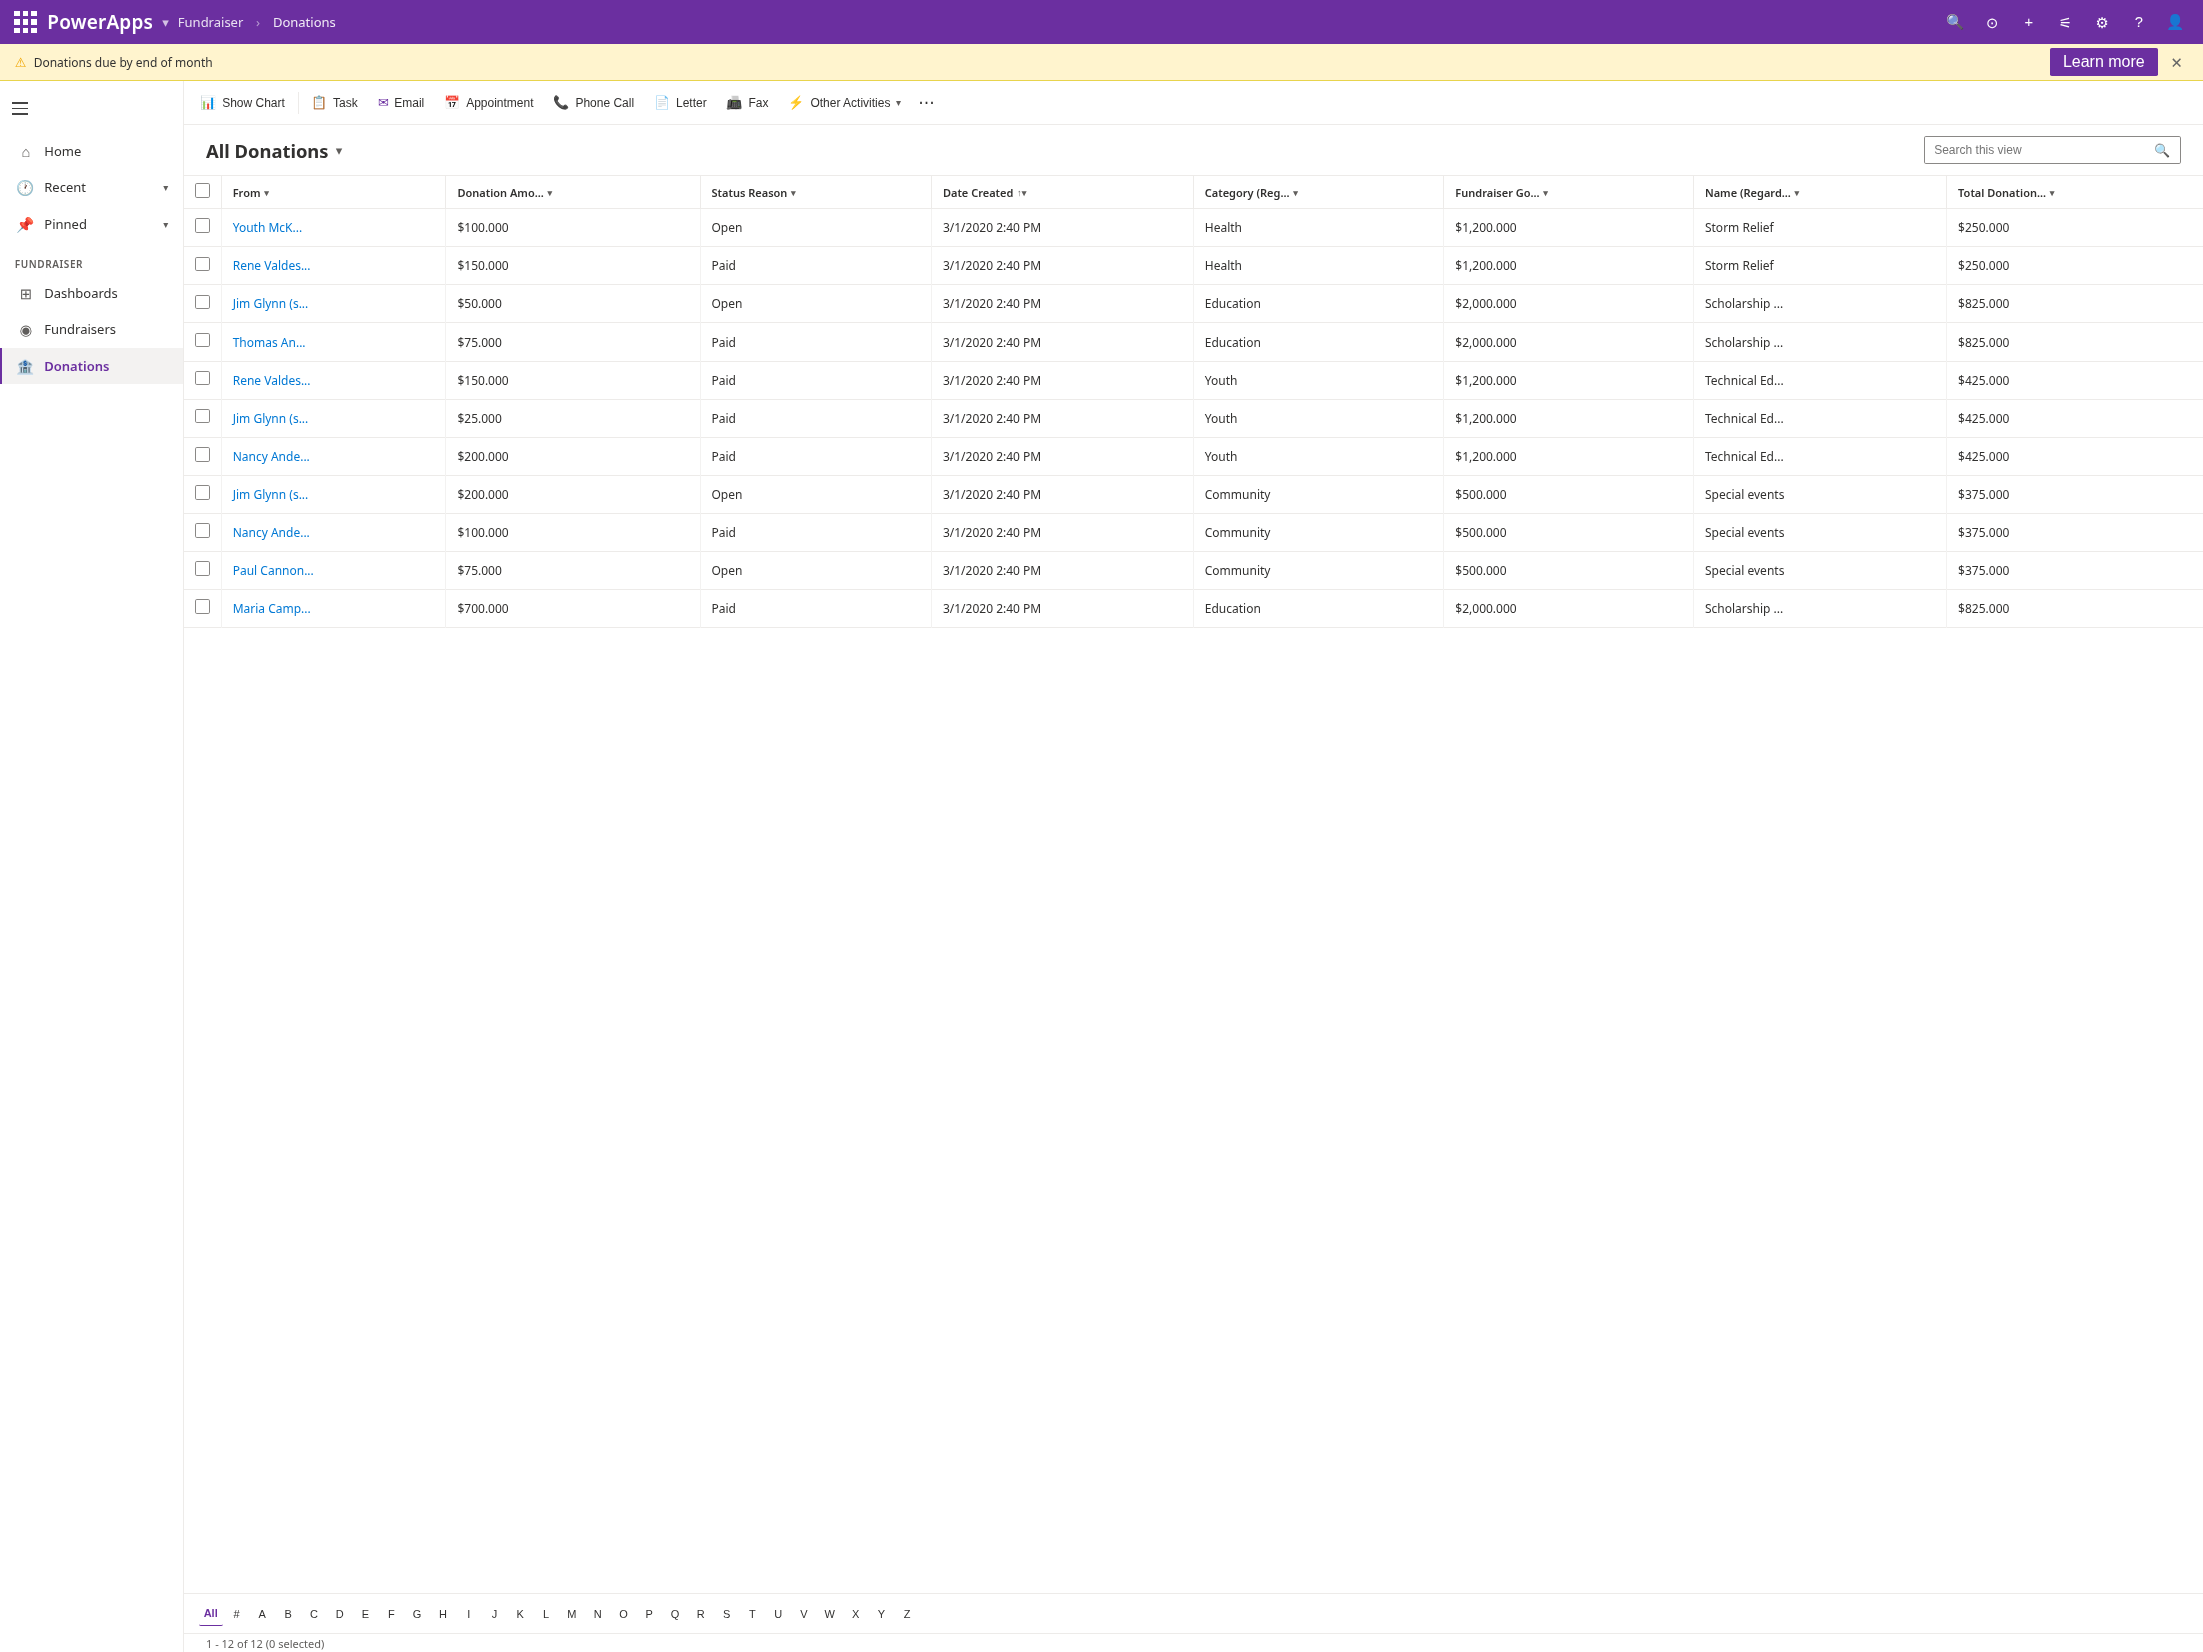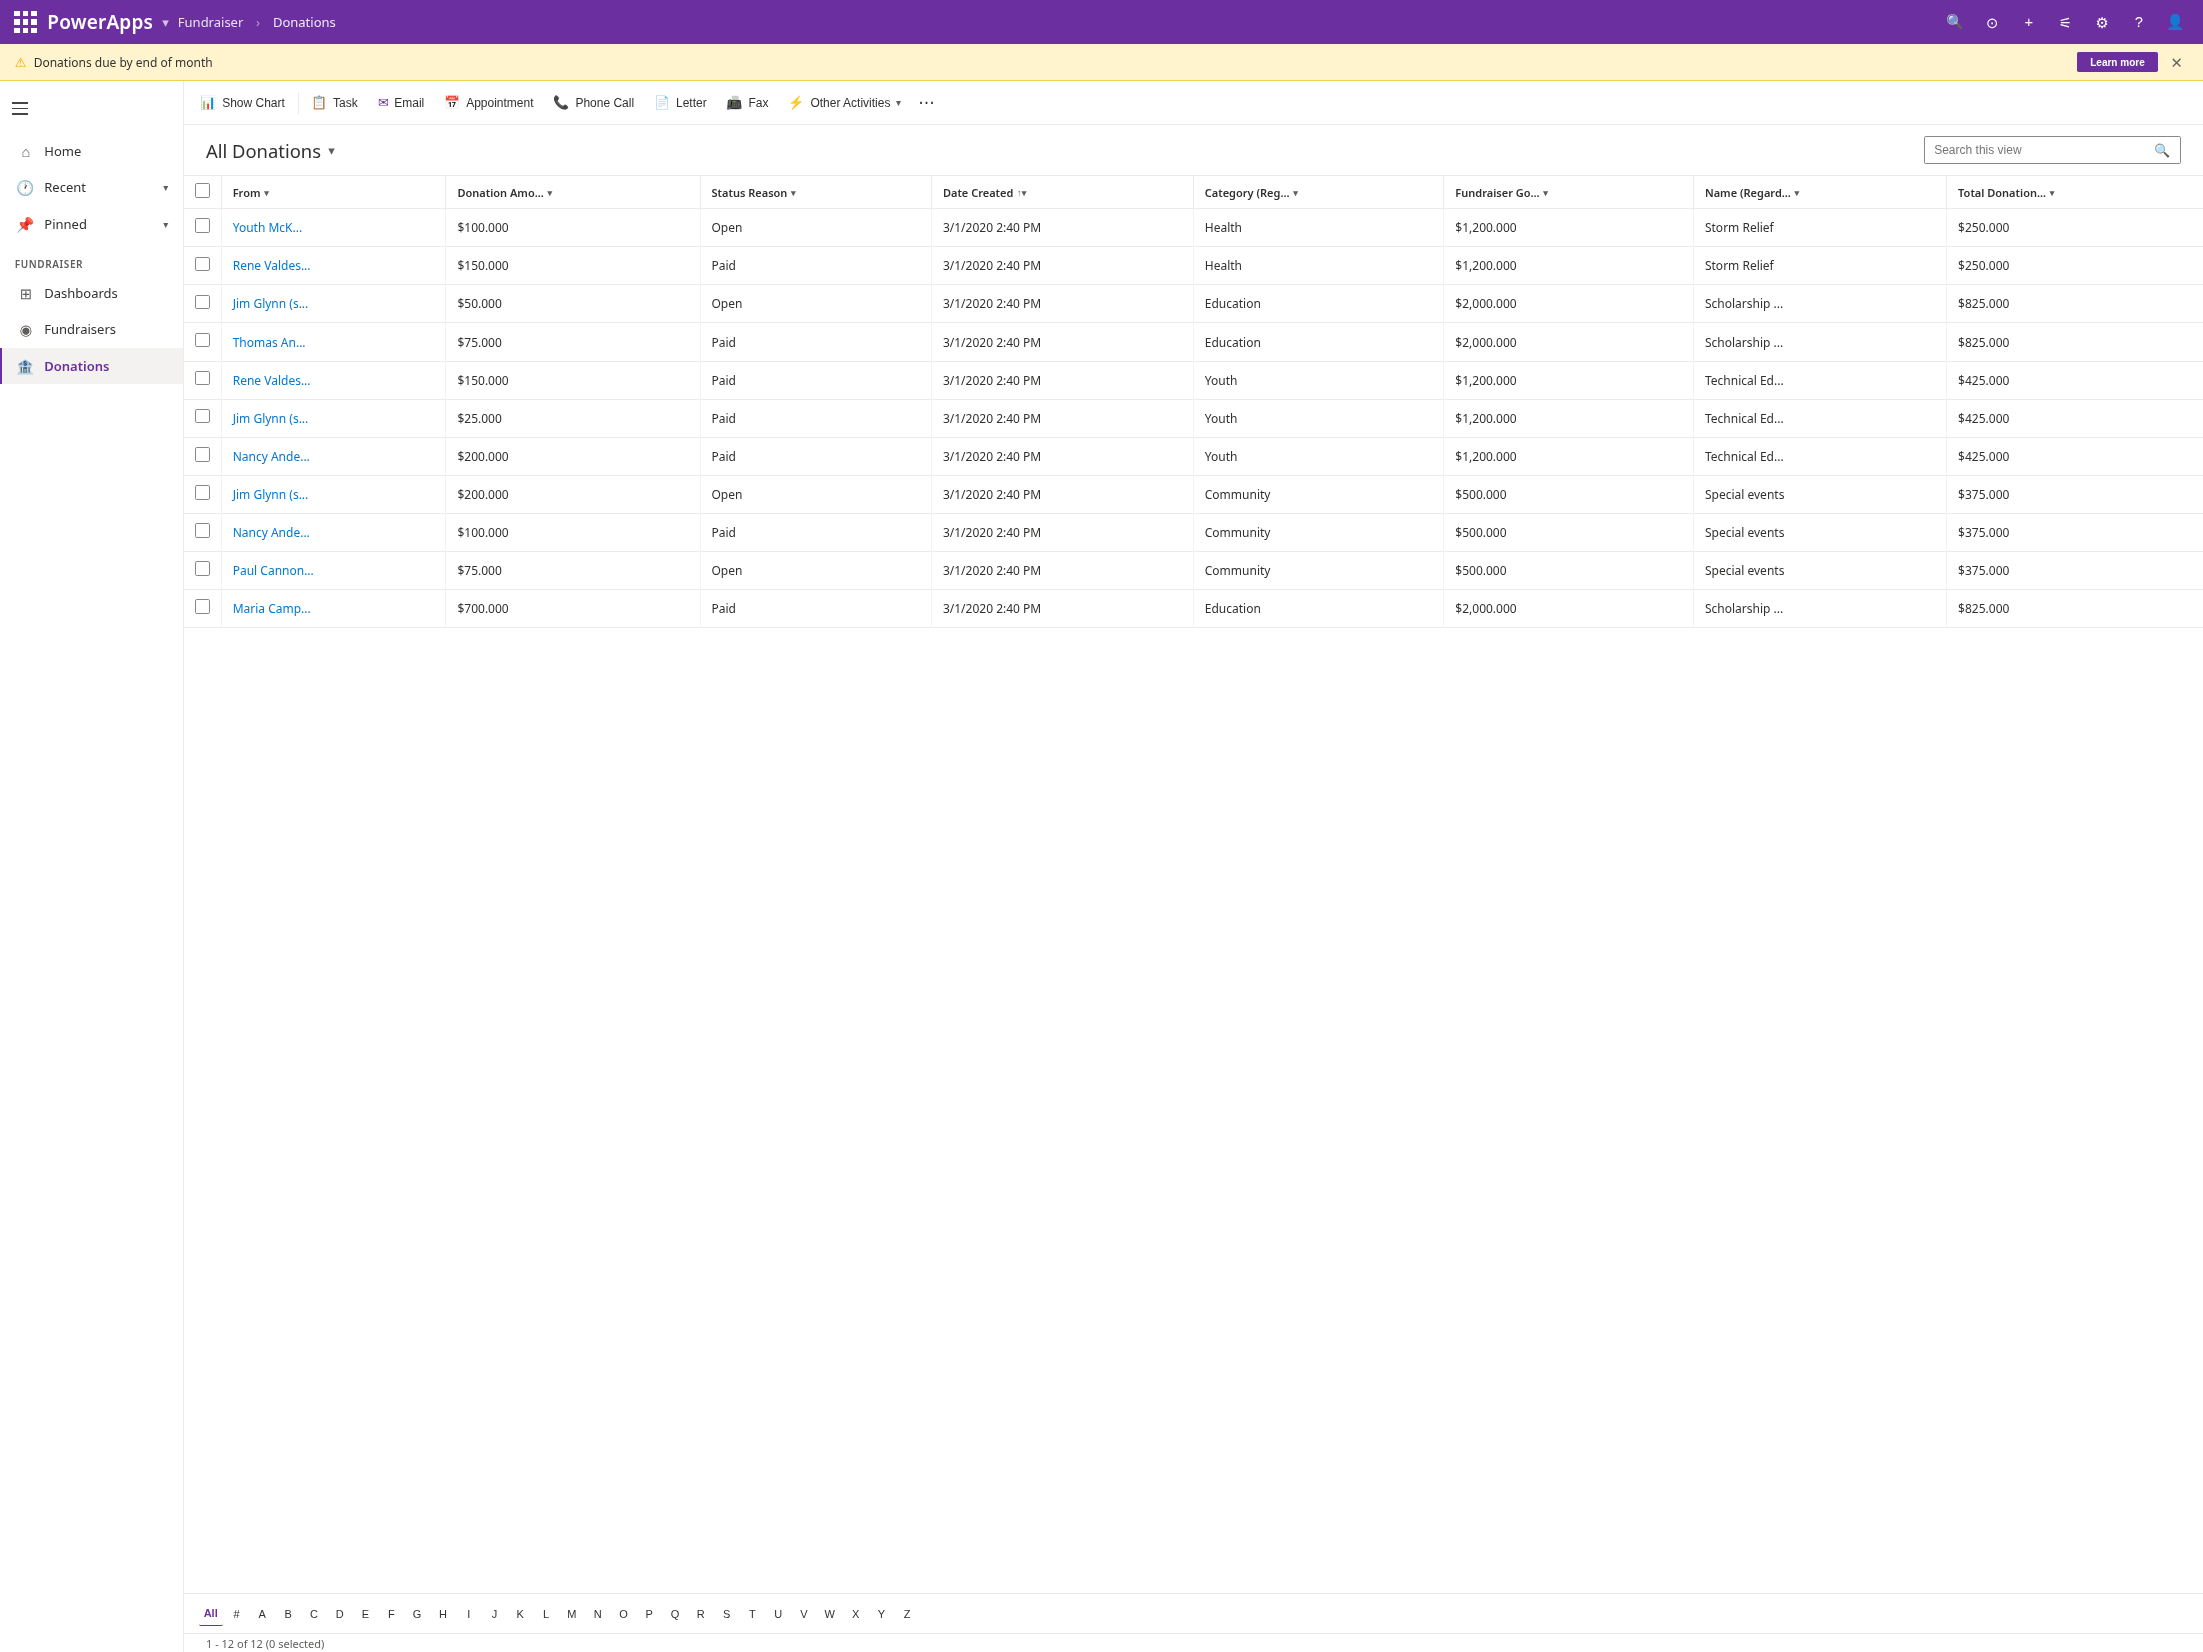--- a/index.html
+++ b/index.html
@@ -43,24 +43,23 @@
       padding: 0 14.7px;
       gap: 7.3px;
     }
     .notif-icon { color: #f0a500; font-size: 13px; }
     .notif-text { font-size: 12px; color: #333; flex: 1; }
     .learn-more-btn {
       background: #6b2fa0;
       color: white;
       border: none;
       padding: 4.6px 13px;
-      font-size: 10px;
+      font-size: 16px;
       cursor: pointer;
       border-radius: 1.8px;
-      font-weight: bold;
     }
     .notif-close {
       background: transparent;
       border: none;
       font-size: 14.7px;
       color: #666;
       cursor: pointer;
       padding: 1.8px 5.5px;
     }
 
@@ -153,21 +152,21 @@
       height: 51px;
       display: flex;
       align-items: center;
       padding: 0 22px;
       background: #fff;
       border-bottom: 0.9px solid #edebe9;
       gap: 7.3px;
     }
     .view-title {
       font-size: 18.4px;
-      font-weight: 400;
+      font-weight: 700;
       color: #323130;
     }
     .view-title-chevron { font-size: 13px; color: #605e5c; cursor: pointer; }
     .search-box {
       margin-left: auto;
       display: flex;
       align-items: center;
       border: 0.9px solid #8a8886;
       border-radius: 1.8px;
       padding: 3.7px 9.2px;

